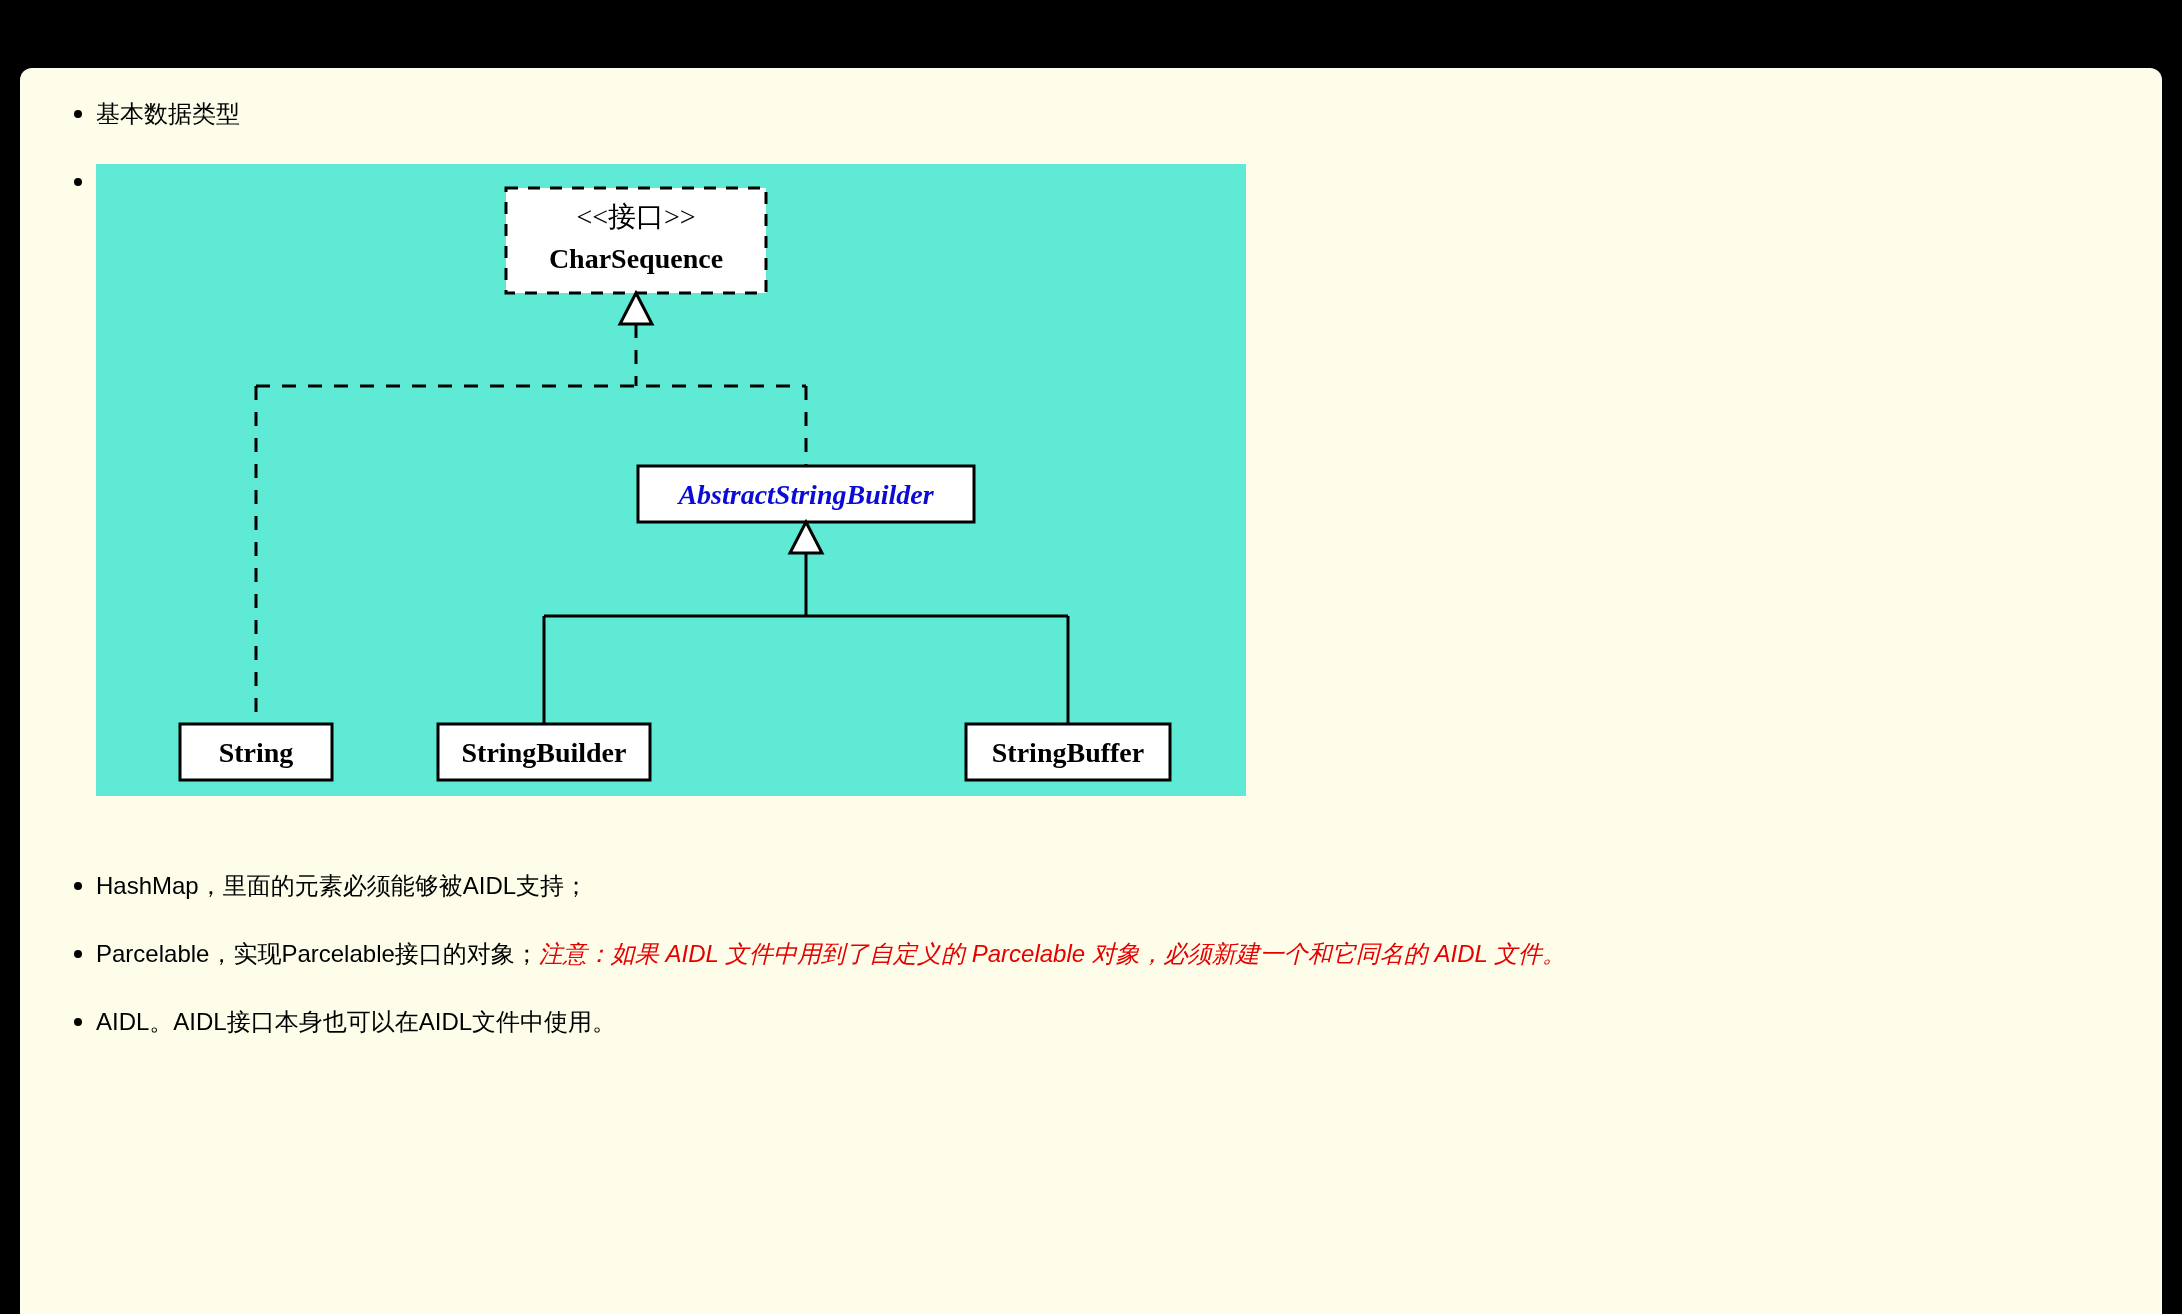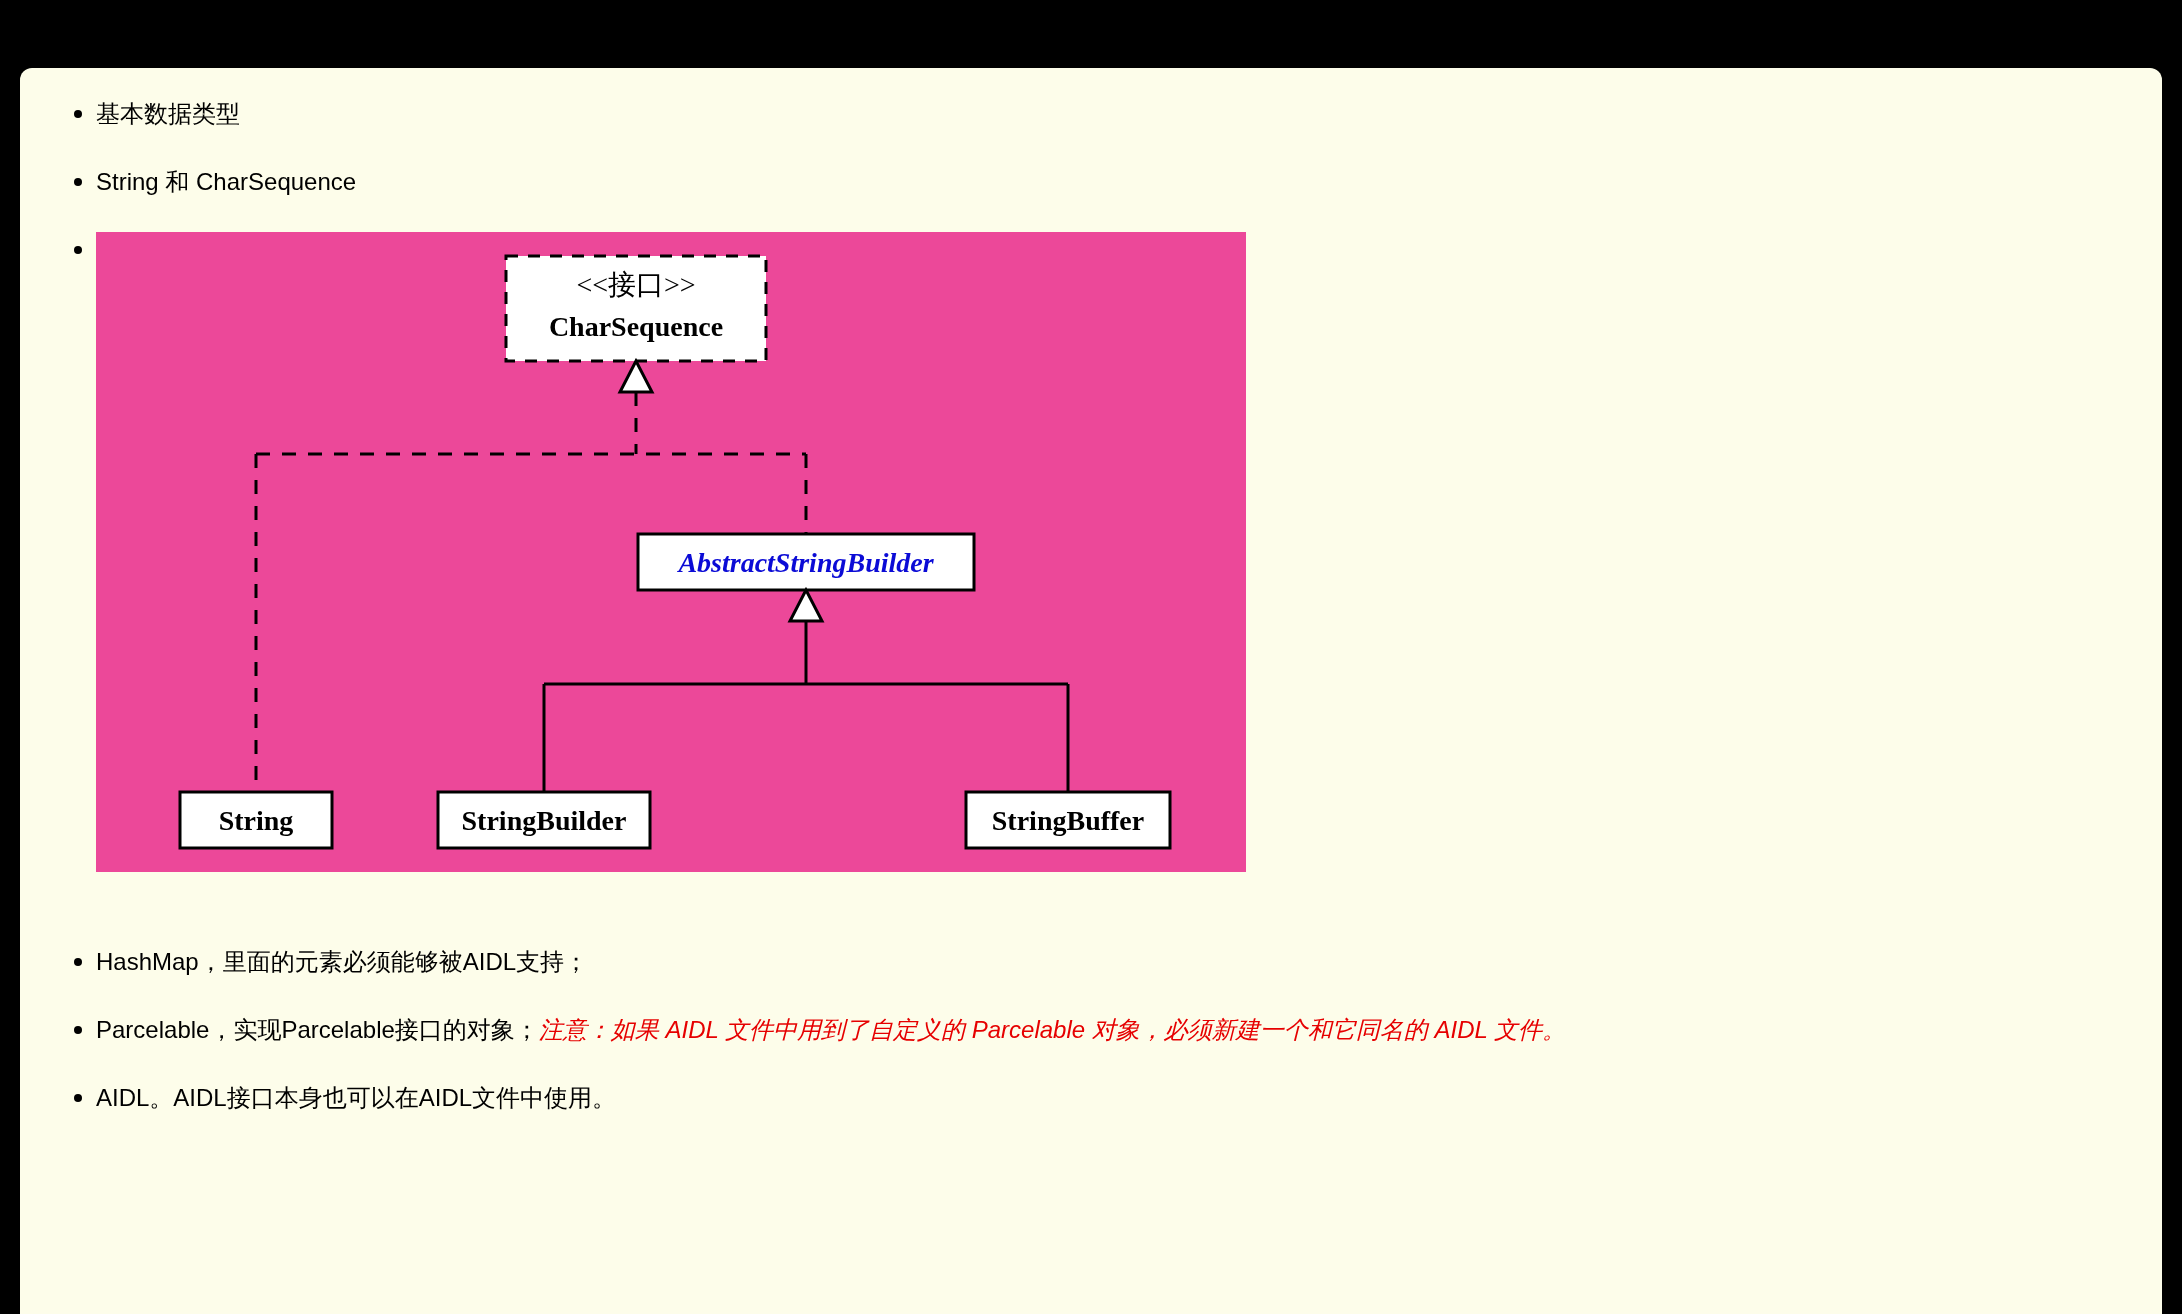--- a/index.html
+++ b/index.html
@@ -33,42 +33,39 @@
       width: 8px;
       height: 8px;
       background: #000;
       border-radius: 50%;
     }
     li.spacer { height: 40px; }
     .red { color: #e60000; font-style: italic; }
     .diagram-holder {
       display: inline-block;
       vertical-align: bottom;
-      background: #ec4899;
-      padding: 12px 30px 8px 30px;
+      background: #5eead4;
+      padding: 12px 30px 0 30px;
     }
     .svg-wrap { display: block; }
     .uml-text { font-family: "Times New Roman", Georgia, serif; }
     .uml-label { font-size: 28px; font-weight: bold; }
     .uml-italic { font-style: italic; font-weight: bold; font-size: 28px; fill: #0b0bd6; }
     .uml-stereo { font-size: 28px; }
   </style>
 </head>
 <body>
 
 <div class="page">
   <ul>
 
     <li class="bullet">
       <span>基本数据类型</span>
     </li>
 
-    <li class="bullet">
-      <span>String 和 CharSequence</span>
-    </li>
 
     <li class="bullet">
       <div class="diagram-holder">
         <svg class="svg-wrap" width="1090" height="620" viewBox="0 0 1090 620">
 
           <rect x="380" y="12" width="260" height="105" fill="#fff" stroke="#000" stroke-width="3" stroke-dasharray="12 10"></rect>
           <text class="uml-text uml-stereo" x="510" y="50" text-anchor="middle">&lt;&lt;接口&gt;&gt;</text>
           <text class="uml-text uml-label" x="510" y="92" text-anchor="middle">CharSequence</text>
 
           <polygon points="510,117 494,148 526,148" fill="#fff" stroke="#000" stroke-width="3"></polygon>

